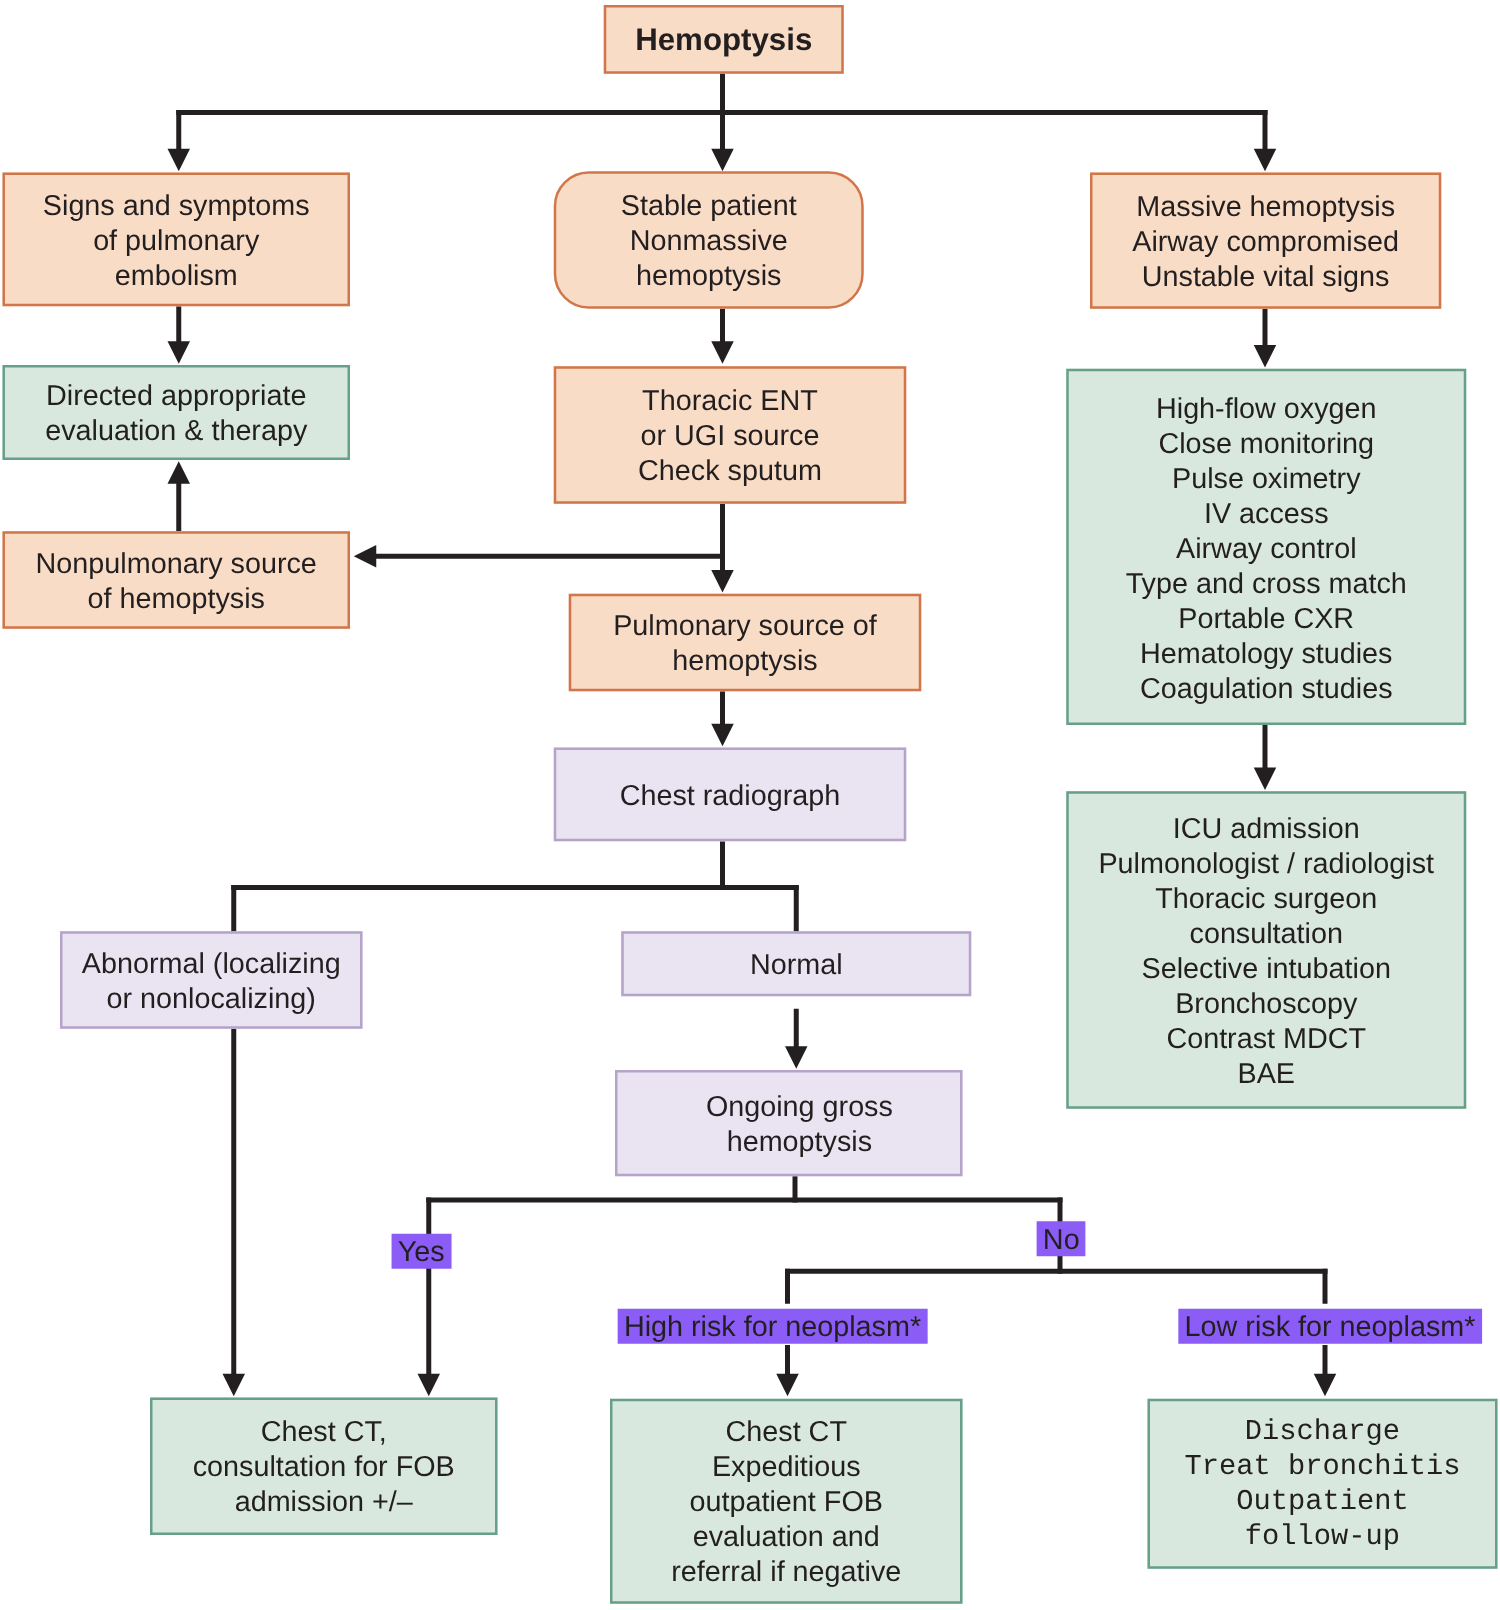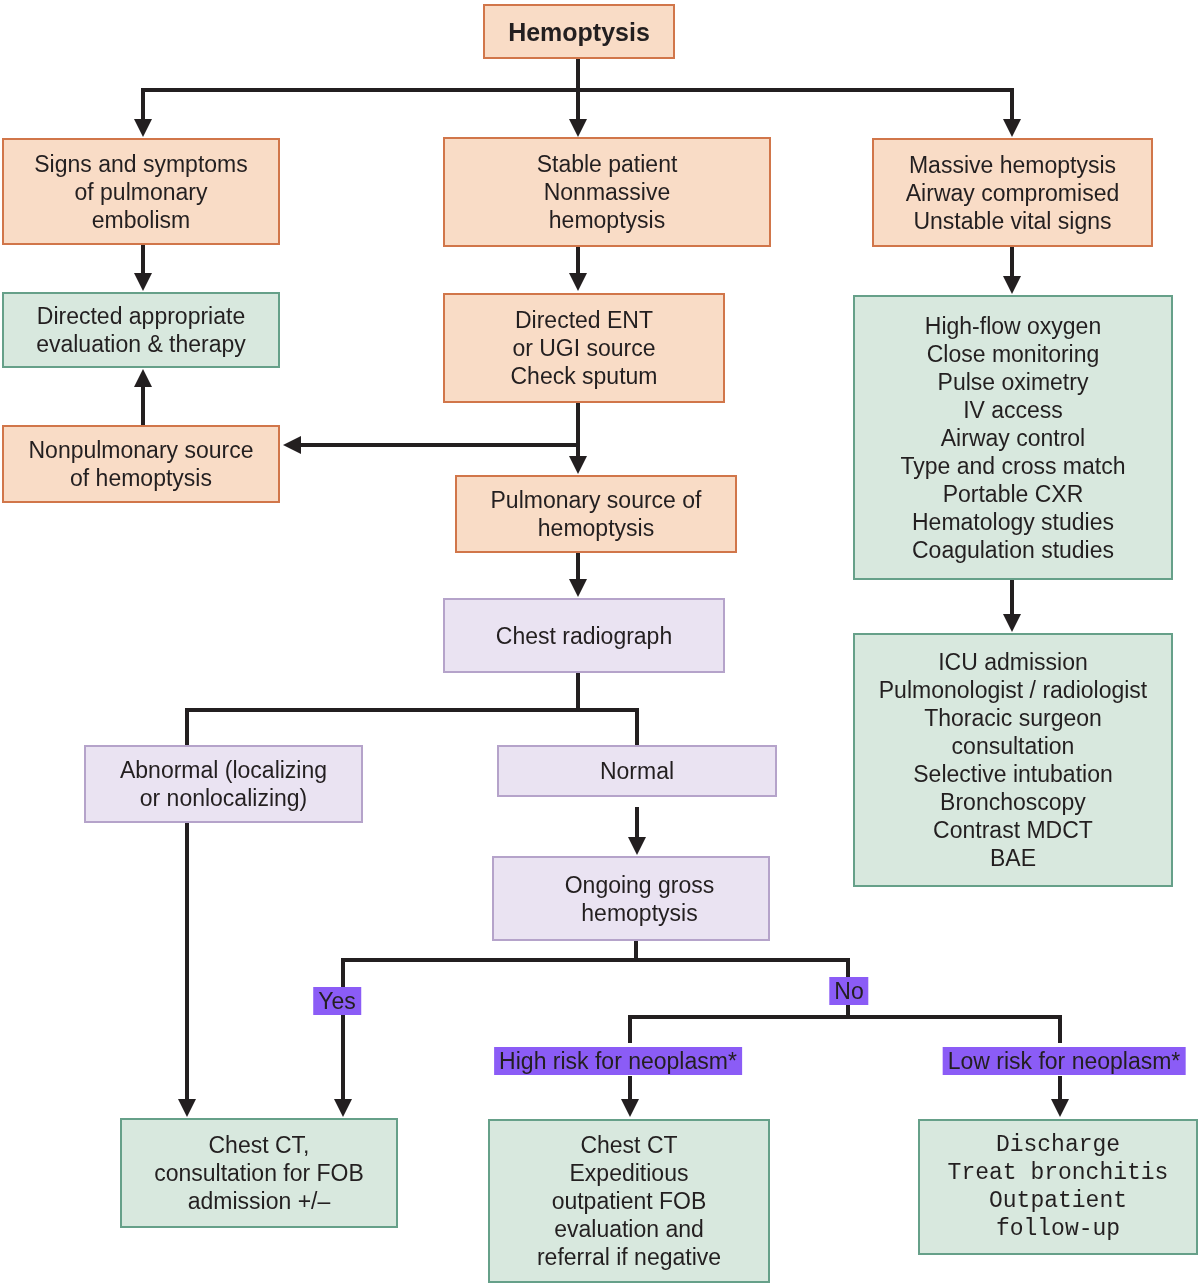--- a/index.html
+++ b/index.html
@@ -100,34 +100,34 @@
   <div class="node orange" style="left:2px;top:138px;width:278px;height:107px;">Signs and symptoms
 of pulmonary
 embolism</div>
 
   <div class="node green" style="left:2px;top:292px;width:278px;height:76px;">Directed appropriate
 evaluation &amp; therapy</div>
 
   <div class="node orange" style="left:2px;top:425px;width:278px;height:78px;">Nonpulmonary source
 of hemoptysis</div>
 
-  <div class="node orange" style="left:443px;top:137px;width:328px;height:110px;">Stable patient
+  <div class="node orange" style="left:443px;top:137px;width:248px;height:110px;border-radius:28px;">Stable patient
 Nonmassive
 hemoptysis</div>
 
-  <div class="node orange" style="left:443px;top:293px;width:282px;height:110px;">Directed ENT
+  <div class="node orange" style="left:443px;top:293px;width:282px;height:110px;">Thoracic ENT
 or UGI source
 Check sputum</div>
 
   <div class="node orange" style="left:443px;top:475px;width:282px;height:78px;margin-left:12px;">Pulmonary source of
 hemoptysis</div>
 
   <div class="node purple" style="left:443px;top:598px;width:282px;height:75px;">Chest radiograph</div>
 
-  <div class="node purple" style="left:48px;top:745px;width:279px;height:78px;margin-left:36px;">Abnormal (localizing
+  <div class="node purple" style="left:48px;top:745px;width:242px;height:78px;">Abnormal (localizing
 or nonlocalizing)</div>
 
   <div class="node purple" style="left:497px;top:745px;width:280px;height:52px;">Normal</div>
 
   <div class="node purple" style="left:492px;top:856px;width:278px;height:85px;padding-left:21px;">Ongoing gross
 hemoptysis</div>
 
   <div class="node orange" style="left:872px;top:138px;width:281px;height:109px;">Massive hemoptysis
 Airway compromised
 Unstable vital signs</div>

